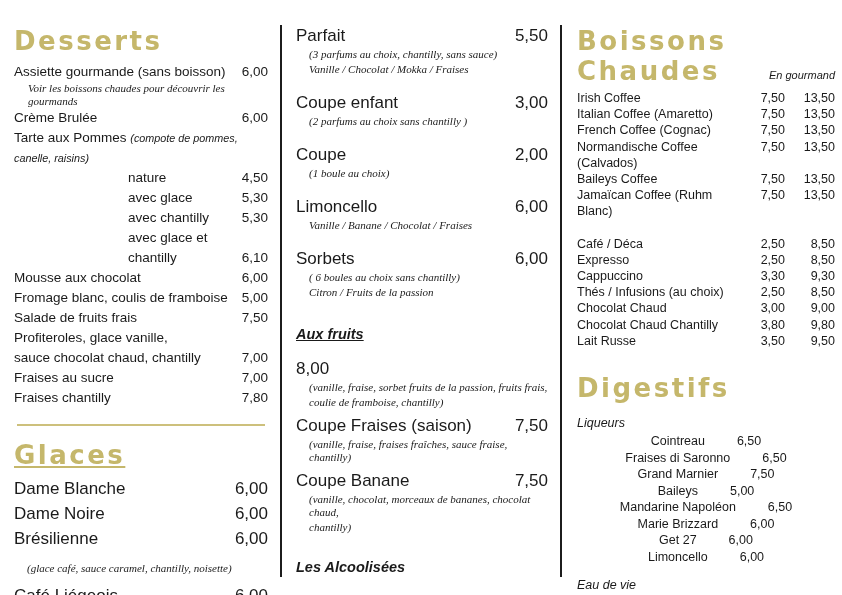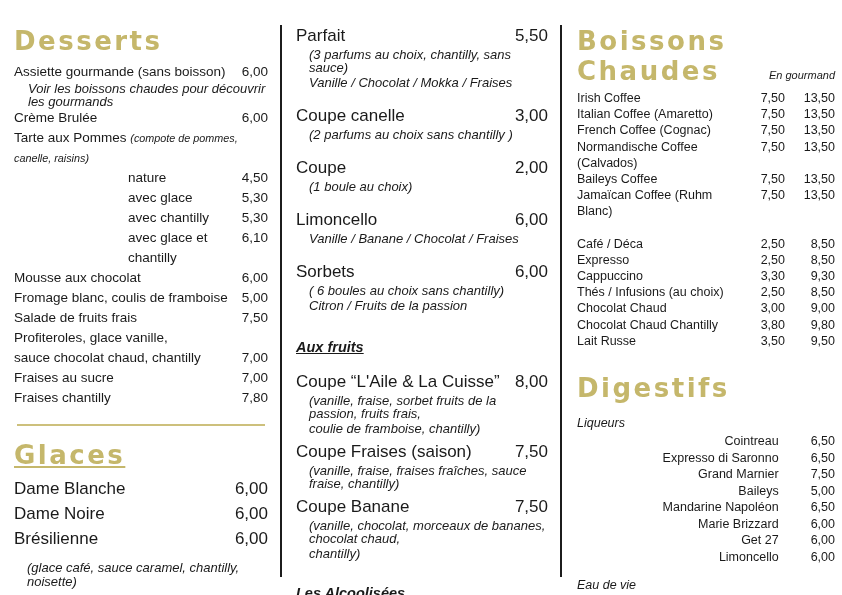--- a/index.html
+++ b/index.html
@@ -17,49 +17,49 @@
   #vline2{left:560px;}
 
   .hdr{
     font-weight:bold;color:#c5b76b;font-size:26px;line-height:30px;
     letter-spacing:2.5px;font-family:"DejaVu Sans",sans-serif;
   }
   #col1 .hdr{margin-bottom:6px;}
   .hdr-glaces{margin-top:0;margin-bottom:12px;text-decoration:underline;}
 
   
-  .r{display:flex;justify-content:space-between;align-items:flex-start;
+  .r{display:flex;justify-content:space-between;align-items:flex-end;
      font-size:13.5px;line-height:20px;}
   .r .pr{white-space:nowrap;}
   .big{font-size:17px;line-height:20px;}
   #col1 .big{line-height:25px;}
   .big .pr{font-size:17px;}
   .var .nm{padding-left:114px;}
-  .nt{font-style:italic;font-size:13px;line-height:13px;padding-left:13px;}
+  .nt{font-style:italic;font-size:11px;line-height:13px;padding-left:13px;font-family:Liberation Serif, serif;}
   .nt-ind{padding-left:14px;}
   #col1 .glace-note{line-height:14px;margin-bottom:8px;margin-top:10px;}
   .inline-note{font-style:italic;font-size:10.8px;font-weight:normal;}
 
   .divider{height:2px;background:#cdc07c;margin:16px 0 14px 3px;width:248px;}
 
   
   .blk{margin-bottom:17px;}
   .blk .nt{margin-top:2px;}
   .blk-f{margin-bottom:7px;}
   .ssh{font-weight:bold;font-style:italic;font-size:14.5px;line-height:18px;}
   .ssh-fruits{margin:26px 0 16px 0;text-decoration:underline;}
   .ssh-alcool{margin:24px 0 16px 0;}
 
   
   .hdr-row{display:flex;justify-content:space-between;align-items:flex-end;margin-bottom:4px;}
   .gourmand{font-style:italic;font-size:11px;padding-bottom:5px;white-space:nowrap;}
   .r3{display:flex;align-items:baseline;font-size:12.5px;line-height:16.2px;}
   .r3 .nm{flex:1;}
   .r3 .p1,.r3 .p2{width:50px;text-align:right;white-space:nowrap;}
-  .r1{display:flex;justify-content:flex-end;align-items:baseline;
+  .r1{display:flex;justify-content:center;align-items:baseline;
       font-size:12.5px;line-height:16.5px;gap:32px;}
   .gap16{height:16px;}
   .gap12{height:12px;}
   .hdr-digestifs{margin:24px 0 12px 0;}
   .ssh2{font-weight:normal;font-style:italic;font-size:12.5px;line-height:17px;margin-bottom:1px;}
 </style>
 </head>
 <body>
 
 <div class="vline" id="vline1"></div>
@@ -158,21 +158,21 @@
     <div class="r big">
       <span class="nm">Parfait</span>
       <span class="pr">5,50</span>
     </div>
     <div class="nt">(3 parfums au choix, chantilly, sans sauce)</div>
     <div class="nt">Vanille / Chocolat / Mokka / Fraises</div>
   </div>
 
   <div class="blk">
     <div class="r big">
-      <span class="nm">Coupe canelle</span>
+      <span class="nm">Coupe enfant</span>
       <span class="pr">3,00</span>
     </div>
     <div class="nt">(2 parfums au choix sans chantilly )</div>
   </div>
 
   <div class="blk">
     <div class="r big">
       <span class="nm">Coupe</span>
       <span class="pr">2,00</span>
     </div>
@@ -193,21 +193,20 @@
       <span class="pr">6,00</span>
     </div>
     <div class="nt">( 6 boules au choix sans chantilly)</div>
     <div class="nt">Citron / Fruits de la passion</div>
   </div>
 
   <div class="ssh ssh-fruits">Aux fruits</div>
 
   <div class="blk blk-f">
     <div class="r big">
-      <span class="nm">Coupe “L'Aile &amp; La Cuisse”</span>
       <span class="pr">8,00</span>
     </div>
     <div class="nt">(vanille, fraise, sorbet fruits de la passion, fruits frais,</div>
     <div class="nt">coulie de framboise, chantilly)</div>
   </div>
 
   <div class="blk blk-f">
     <div class="r big">
       <span class="nm">Coupe Fraises (saison)</span>
       <span class="pr">7,50</span>
@@ -305,21 +304,21 @@
 
   <div class="hdr hdr-digestifs">Digestifs</div>
 
   <div class="ssh2">Liqueurs</div>
 
   <div class="r1">
     <span class="nm">Cointreau</span>
     <span class="pr">6,50</span>
   </div>
   <div class="r1">
-    <span class="nm">Expresso di Saronno</span>
+    <span class="nm">Fraises di Saronno</span>
     <span class="pr">6,50</span>
   </div>
   <div class="r1">
     <span class="nm">Grand Marnier</span>
     <span class="pr">7,50</span>
   </div>
   <div class="r1">
     <span class="nm">Baileys</span>
     <span class="pr">5,00</span>
   </div>

